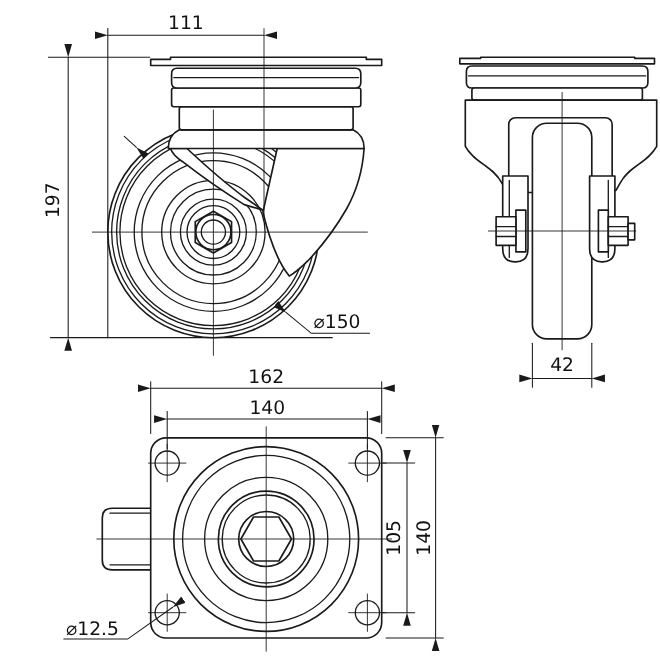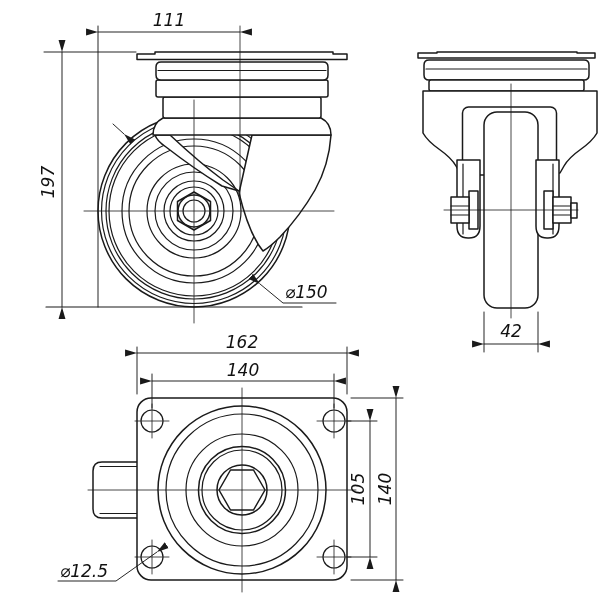--- a/index.html
+++ b/index.html
@@ -1,16 +1,16 @@
 <!DOCTYPE html>
 <html><head>
 <meta charset="utf-8">
 <style>
   html,body{margin:0;padding:0;background:#ffffff;}
-  #stage{position:relative;width:600px;height:610px;background:#ffffff;overflow:hidden;font-style:italic;}
+  #stage{position:relative;width:600px;height:610px;background:#ffffff;overflow:hidden;}
   svg{display:block;}
   .obj{fill:none;stroke:#1a1a1a;stroke-width:1.5;stroke-linejoin:round;stroke-linecap:round;}
   .obj2{fill:none;stroke:#1a1a1a;stroke-width:1.2;stroke-linejoin:round;stroke-linecap:round;}
   .wfill{fill:#ffffff;stroke:#1a1a1a;stroke-width:1.5;stroke-linejoin:round;}
   .thin{fill:none;stroke:#1a1a1a;stroke-width:0.8;stroke-linecap:round;}
   .dim{fill:none;stroke:#1a1a1a;stroke-width:0.95;stroke-linecap:round;}
   .txt{font-family:"DejaVu Sans","Liberation Sans",sans-serif;font-size:17px;fill:#111111;}
 </style>
 </head>
 <body>

